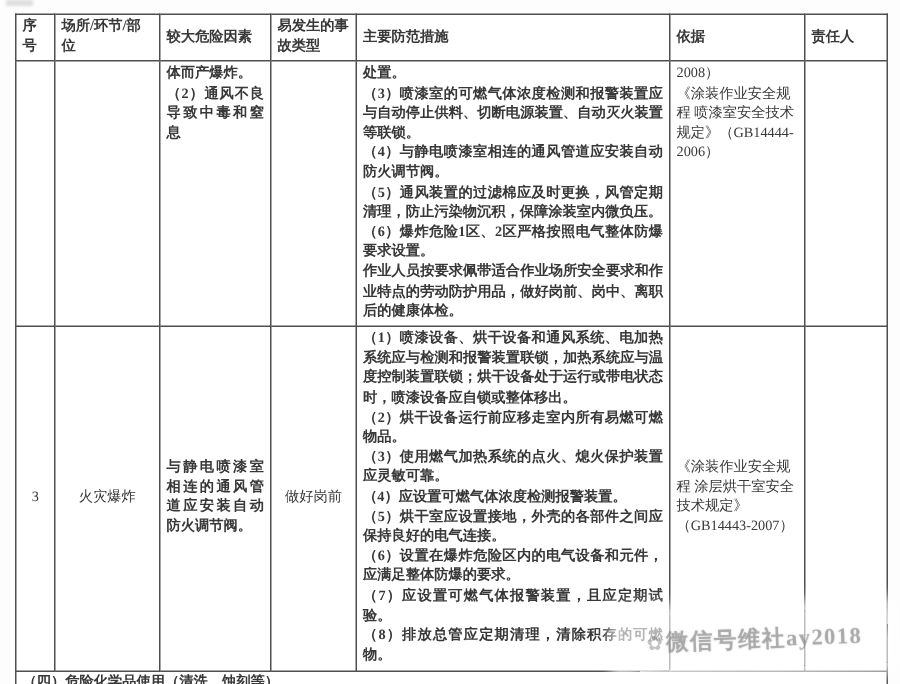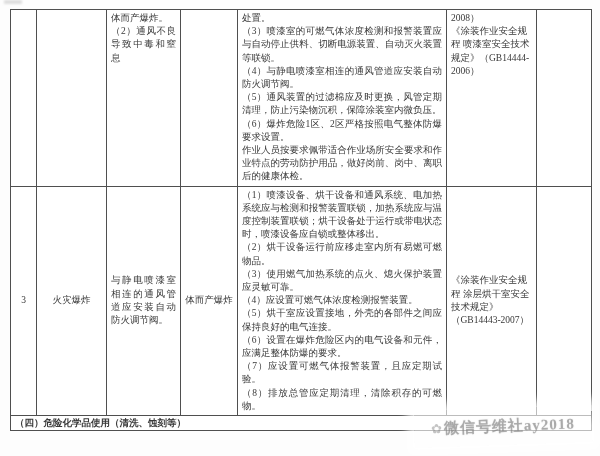--- a/index.html
+++ b/index.html
@@ -32,21 +32,21 @@
     font-weight:normal;vertical-align:top;
     white-space:pre-line;
   }
   .risk-table th{font-weight:bold;text-align:left;vertical-align:middle;}
   tr.hdr{height:26px;}
   tr.r1{height:162px;}
   tr.r2{height:198px;}
   tr.section{height:14px;}
   td.center{text-align:center;}
   td.vmid{vertical-align:middle;}
-  td.just{text-align:justify;}
+  td.just{text-align:justify;font-weight:bold;}
   td.section-cell{font-weight:bold;padding:1px 4px;line-height:12px;}
   .watermark{
     position:absolute;left:414px;top:408px;width:178px;height:37px;
     display:flex;align-items:center;justify-content:center;
     background:rgba(255,255,255,0.62);
     box-shadow:0 0 9px 7px rgba(255,255,255,0.75);
     transform:rotate(-2deg);
     pointer-events:none;
   }
   .watermark .wm-icon{
@@ -68,20 +68,29 @@
   <colgroup>
     <col class="c-seq">
       <col class="c-place">
       <col class="c-hazard">
     <col class="c-accident">
       <col class="c-measures">
       <col class="c-basis">
       <col class="c-resp">
   </colgroup>
   <tbody>
+    <tr class="hdr">
+      <th>序号</th>
+      <th>场所/环节/部位</th>
+      <th>较大危险因素</th>
+      <th>易发生的事故类型</th>
+      <th>主要防范措施</th>
+      <th>依据</th>
+      <th>责任人</th>
+    </tr>
 
     <tr class="r1">
       <td class="center"></td>
       <td class="center"></td>
       <td class="just">体而产爆炸。
 （2）通风不良导致中毒和窒息</td>
       <td class="center"></td>
       <td class="just">处置。
 （3）喷漆室的可燃气体浓度检测和报警装置应与自动停止供料、切断电源装置、自动灭火装置等联锁。
 （4）与静电喷漆室相连的通风管道应安装自动防火调节阀。
@@ -90,21 +99,21 @@
 作业人员按要求佩带适合作业场所安全要求和作业特点的劳动防护用品，做好岗前、岗中、离职后的健康体检。</td>
       <td>2008）
 《涂装作业安全规程 喷漆室安全技术规定》（GB14444-2006）</td>
       <td></td>
     </tr>
 
     <tr class="r2">
       <td class="center vmid">3</td>
       <td class="center vmid">火灾爆炸</td>
       <td class="just vmid">与静电喷漆室相连的通风管道应安装自动防火调节阀。</td>
-      <td class="center vmid">体而产爆炸</td>
+      <td class="center vmid">做好岗前</td>
       <td class="just">（1）喷漆设备、烘干设备和通风系统、电加热系统应与检测和报警装置联锁，加热系统应与温度控制装置联锁；烘干设备处于运行或带电状态时，喷漆设备应自锁或整体移出。
 （2）烘干设备运行前应移走室内所有易燃可燃物品。
 （3）使用燃气加热系统的点火、熄火保护装置应灵敏可靠。
 （4）应设置可燃气体浓度检测报警装置。
 （5）烘干室应设置接地，外壳的各部件之间应保持良好的电气连接。
 （6）设置在爆炸危险区内的电气设备和元件，应满足整体防爆的要求。
 （7）应设置可燃气体报警装置，且应定期试验。
 （8）排放总管应定期清理，清除积存的可燃物。</td>
       <td class="vmid">《涂装作业安全规程 涂层烘干室安全技术规定》（GB14443-2007）</td>
       <td></td>

